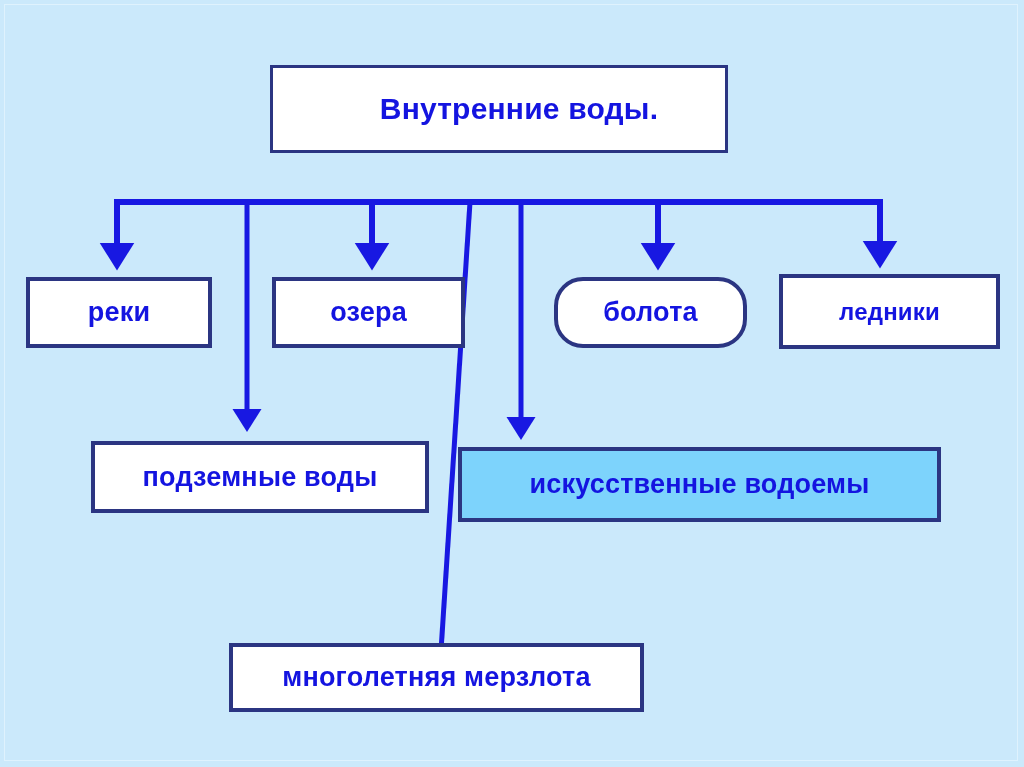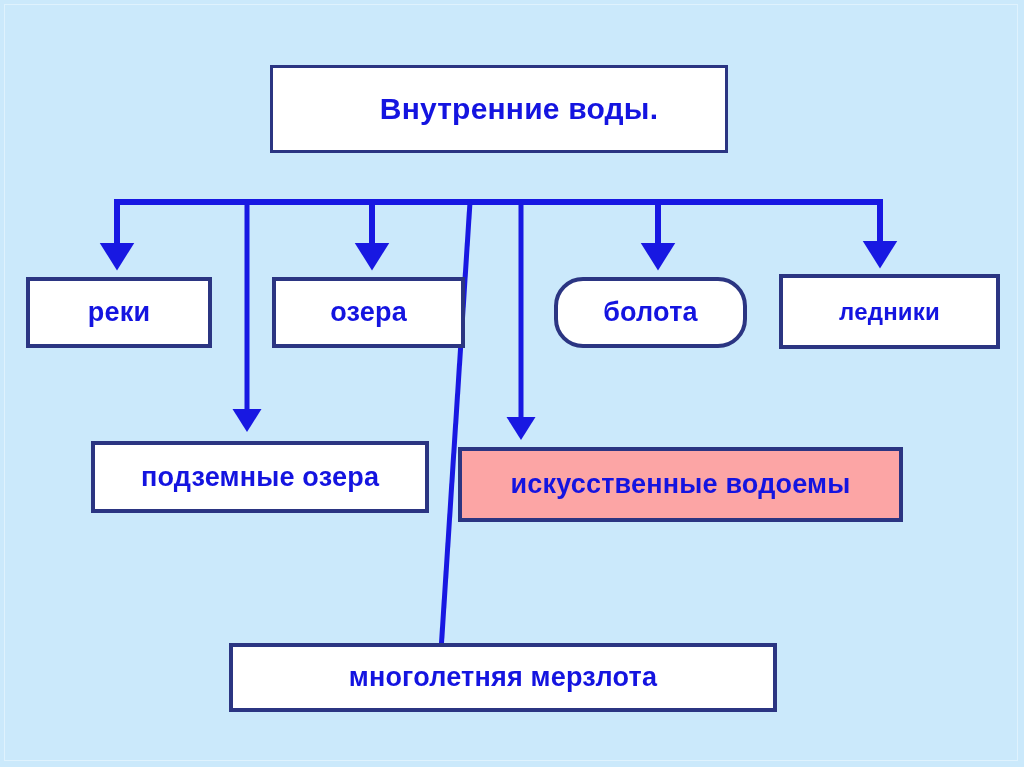--- a/index.html
+++ b/index.html
@@ -104,24 +104,24 @@
 
   <div class="node" id="node-swamps" style="left: 554px; top: 277px; width: 193px; height: 71px; font-size: 27px; background: rgb(255, 255, 255); border-color: rgb(43, 53, 130); color: rgb(20, 20, 224); border-radius: 29px;">
     <span class="node-label">болота</span>
   </div>
 
   <div class="node" id="node-glaciers" style="left: 779px; top: 274px; width: 221px; height: 75px; font-size: 24px; background: rgb(255, 255, 255); border-color: rgb(43, 53, 130); color: rgb(20, 20, 224);">
     <span class="node-label">ледники</span>
   </div>
 
   <div class="node" id="node-groundwater" style="left: 91px; top: 441px; width: 338px; height: 72px; font-size: 27px; background: rgb(255, 255, 255); border-color: rgb(43, 53, 130); color: rgb(20, 20, 224);">
-    <span class="node-label">подземные озера</span>
+    <span class="node-label">подземные воды</span>
   </div>
 
-  <div class="node" id="node-artificial" style="left: 458px; top: 447px; width: 445px; height: 75px; font-size: 27px; background: #fca5a5; border-color: rgb(43, 53, 130); color: rgb(20, 20, 224);">
+  <div class="node" id="node-artificial" style="left: 458px; top: 447px; width: 483px; height: 75px; font-size: 27px; background: #7dd3fc; border-color: rgb(43, 53, 130); color: rgb(20, 20, 224);">
     <span class="node-label">искусственные водоемы</span>
   </div>
 
-  <div class="node" id="node-permafrost" style="left: 229px; top: 643px; width: 548px; height: 69px; font-size: 27px; background: rgb(255, 255, 255); border-color: rgb(43, 53, 130); color: rgb(20, 20, 224);">
+  <div class="node" id="node-permafrost" style="left: 229px; top: 643px; width: 415px; height: 69px; font-size: 27px; background: rgb(255, 255, 255); border-color: rgb(43, 53, 130); color: rgb(20, 20, 224);">
     <span class="node-label">многолетняя мерзлота</span>
   </div>
 
 </div>
 
 </body></html>

